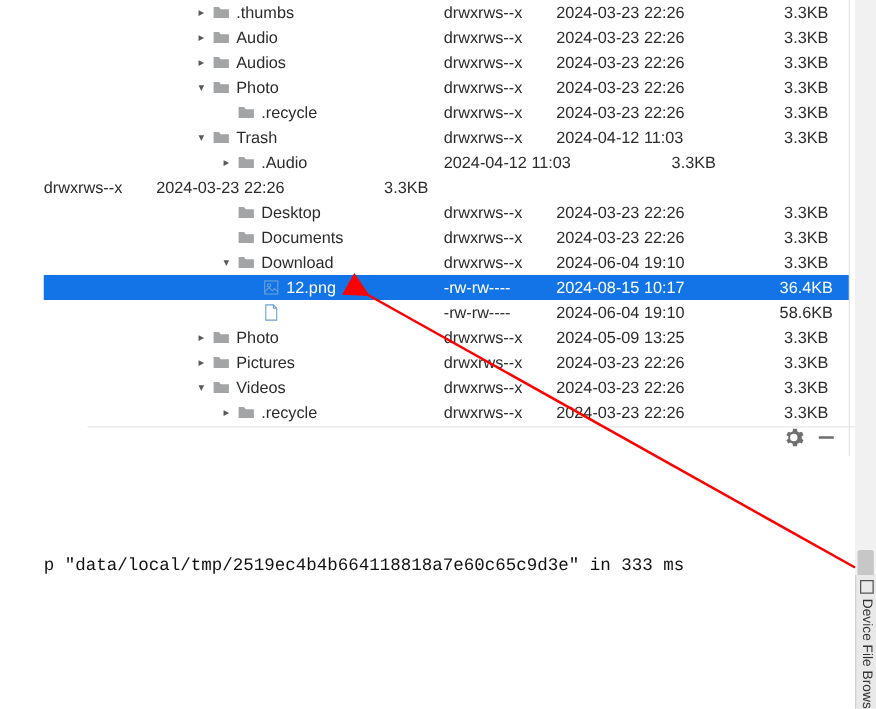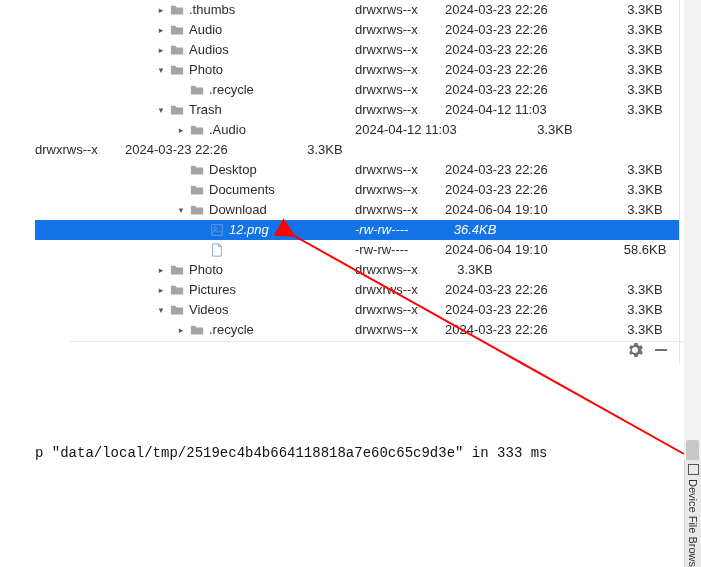--- a/index.html
+++ b/index.html
@@ -31,21 +31,20 @@
     display: flex;
     align-items: center;
     height: 20px;
     line-height: 20px;
     white-space: nowrap;
     overflow: hidden;
   }
   .row.selected {
     background: #1274e7;
     color: #ffffff;
-    font-style: italic;
   }
   .cell-name  { flex: 0 0 320px; overflow: hidden; display: flex; align-items: center; }
   .cell-perm  { flex: 0 0 90px;  }
   .cell-date  { flex: 0 0 170px; }
   .cell-size  { flex: 0 0 60px;  text-align: center; padding-right: 6px;}
   .toggle {
     width: 12px;
     height: 12px;
     display: inline-flex;
     align-items: center;
@@ -305,20 +304,21 @@
           <span class="indent" style="width: 160px;"></span>
           <span class="toggle"></span>
           <span class="icon">
             <svg>
               <use href="#sym-image"></use>
             </svg>
           </span>
           <span>12.png</span>
         </div>
         <div class="cell-perm">-rw-rw----</div>
+        <div class="cell-date">2024-08-15 10:17</div>
         <div class="cell-size">36.4KB</div>
       </div>
       <div class="row">
         <div class="cell-name">
           <span class="indent" style="width: 160px;"></span>
           <span class="toggle"></span>
           <span class="icon">
             <svg>
               <use href="#sym-file"></use>
             </svg>
@@ -333,20 +333,21 @@
           <span class="indent" style="width: 120px;"></span>
           <span class="toggle">▸</span>
           <span class="icon">
             <svg>
               <use href="#sym-folder"></use>
             </svg>
           </span>
           <span>Photo</span>
         </div>
         <div class="cell-perm">drwxrws--x</div>
+        <div class="cell-date">2024-05-09 13:25</div>
         <div class="cell-size">3.3KB</div>
       </div>
       <div class="row">
         <div class="cell-name">
           <span class="indent" style="width: 120px;"></span>
           <span class="toggle">▸</span>
           <span class="icon">
             <svg>
               <use href="#sym-folder"></use>
             </svg>

